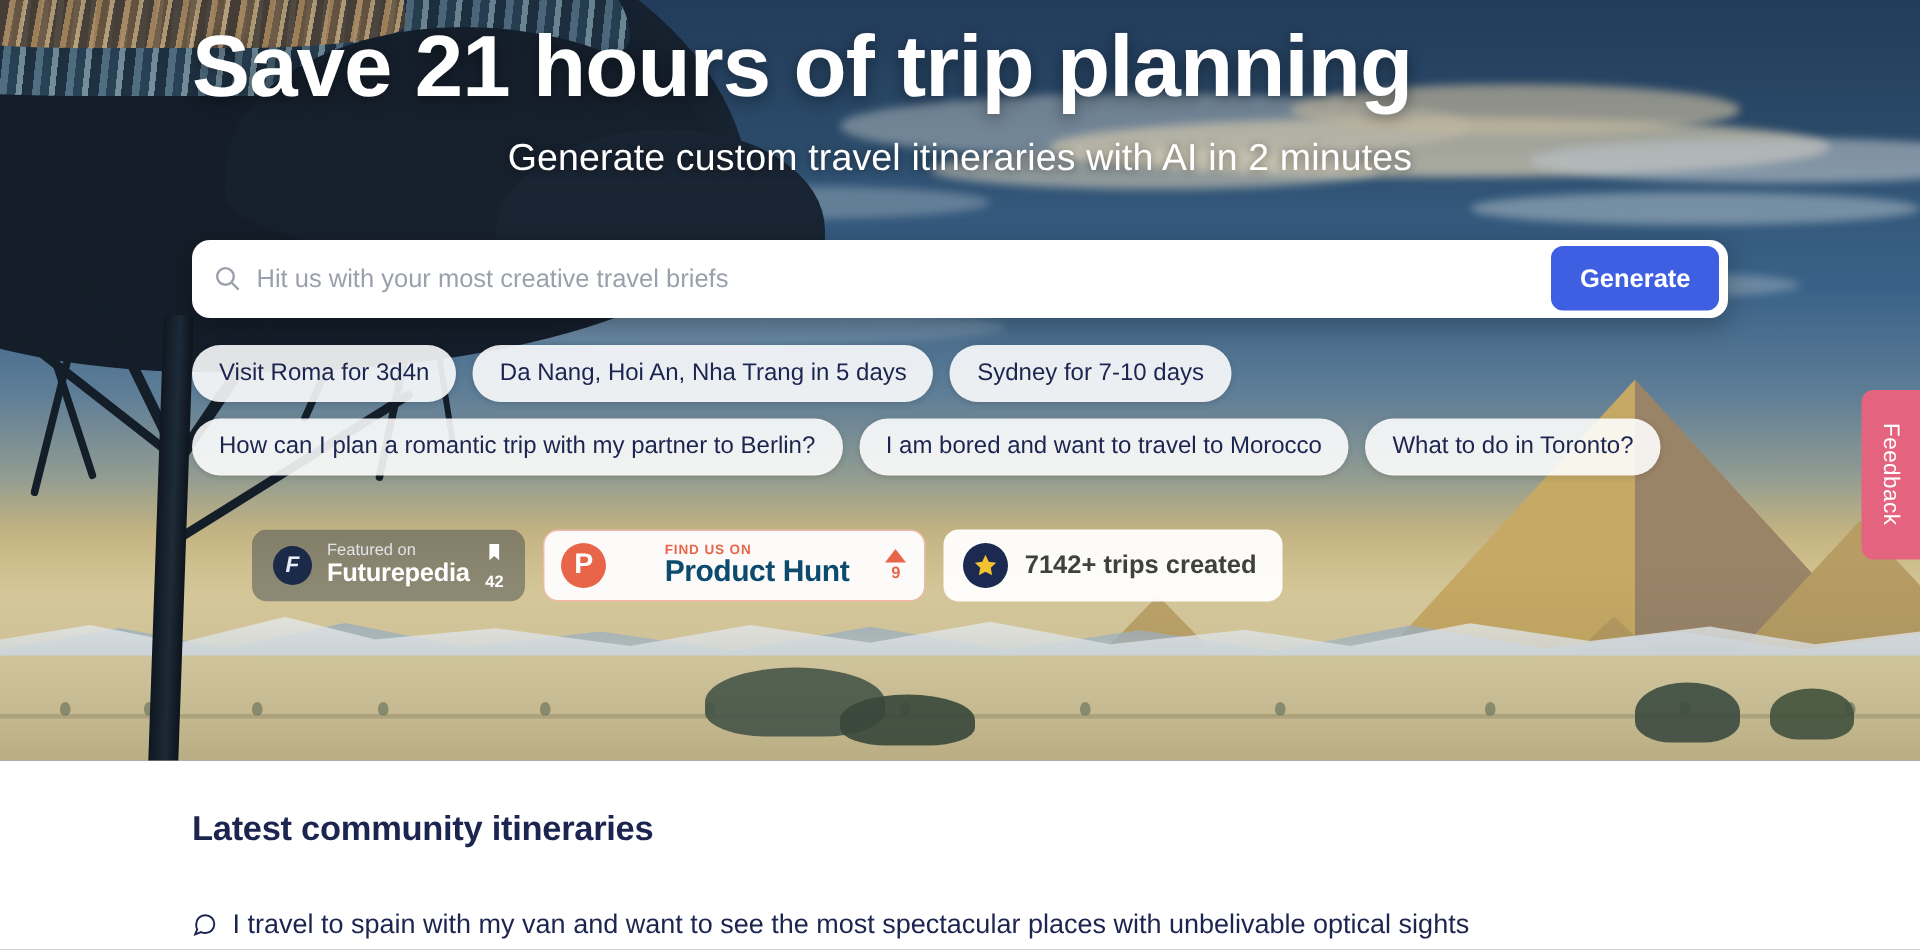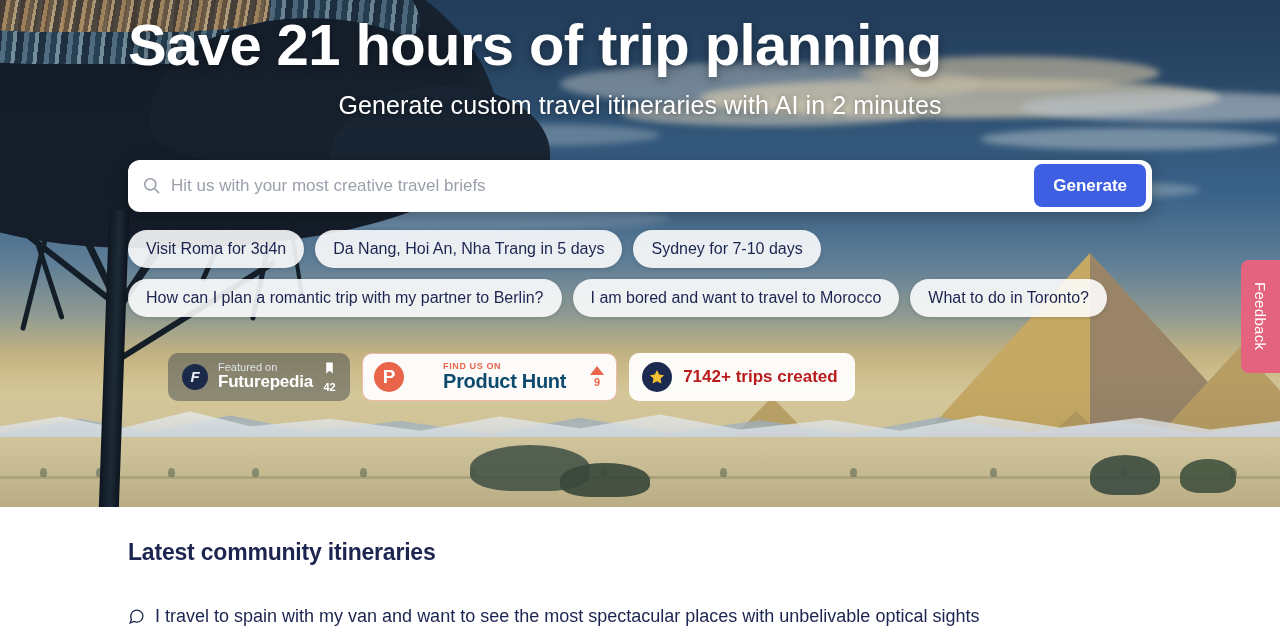--- a/index.html
+++ b/index.html
@@ -340,21 +340,21 @@
     border-radius: 10px;
     background: rgba(255,255,255,.94);
     cursor: pointer;
   }
   .star-circle {
     width: 30px; height: 30px; border-radius: 50%;
     background: #1c2a52;
     display:flex; align-items:center; justify-content:center;
     flex: 0 0 auto;
   }
-  .trips-label { color:#b91c1c; font-size: 17px; font-weight: 600; }
+  .trips-label { color:#404040; font-size: 17px; font-weight: 600; }
 
   
   .feedback-tab {
     position: absolute;
     right: 0; top: 260px;
     width: 39px; height: 113px;
     background: #e4647f;
     border-radius: 8px 0 0 8px;
     color: #ffffff;
     font-size: 15px;

